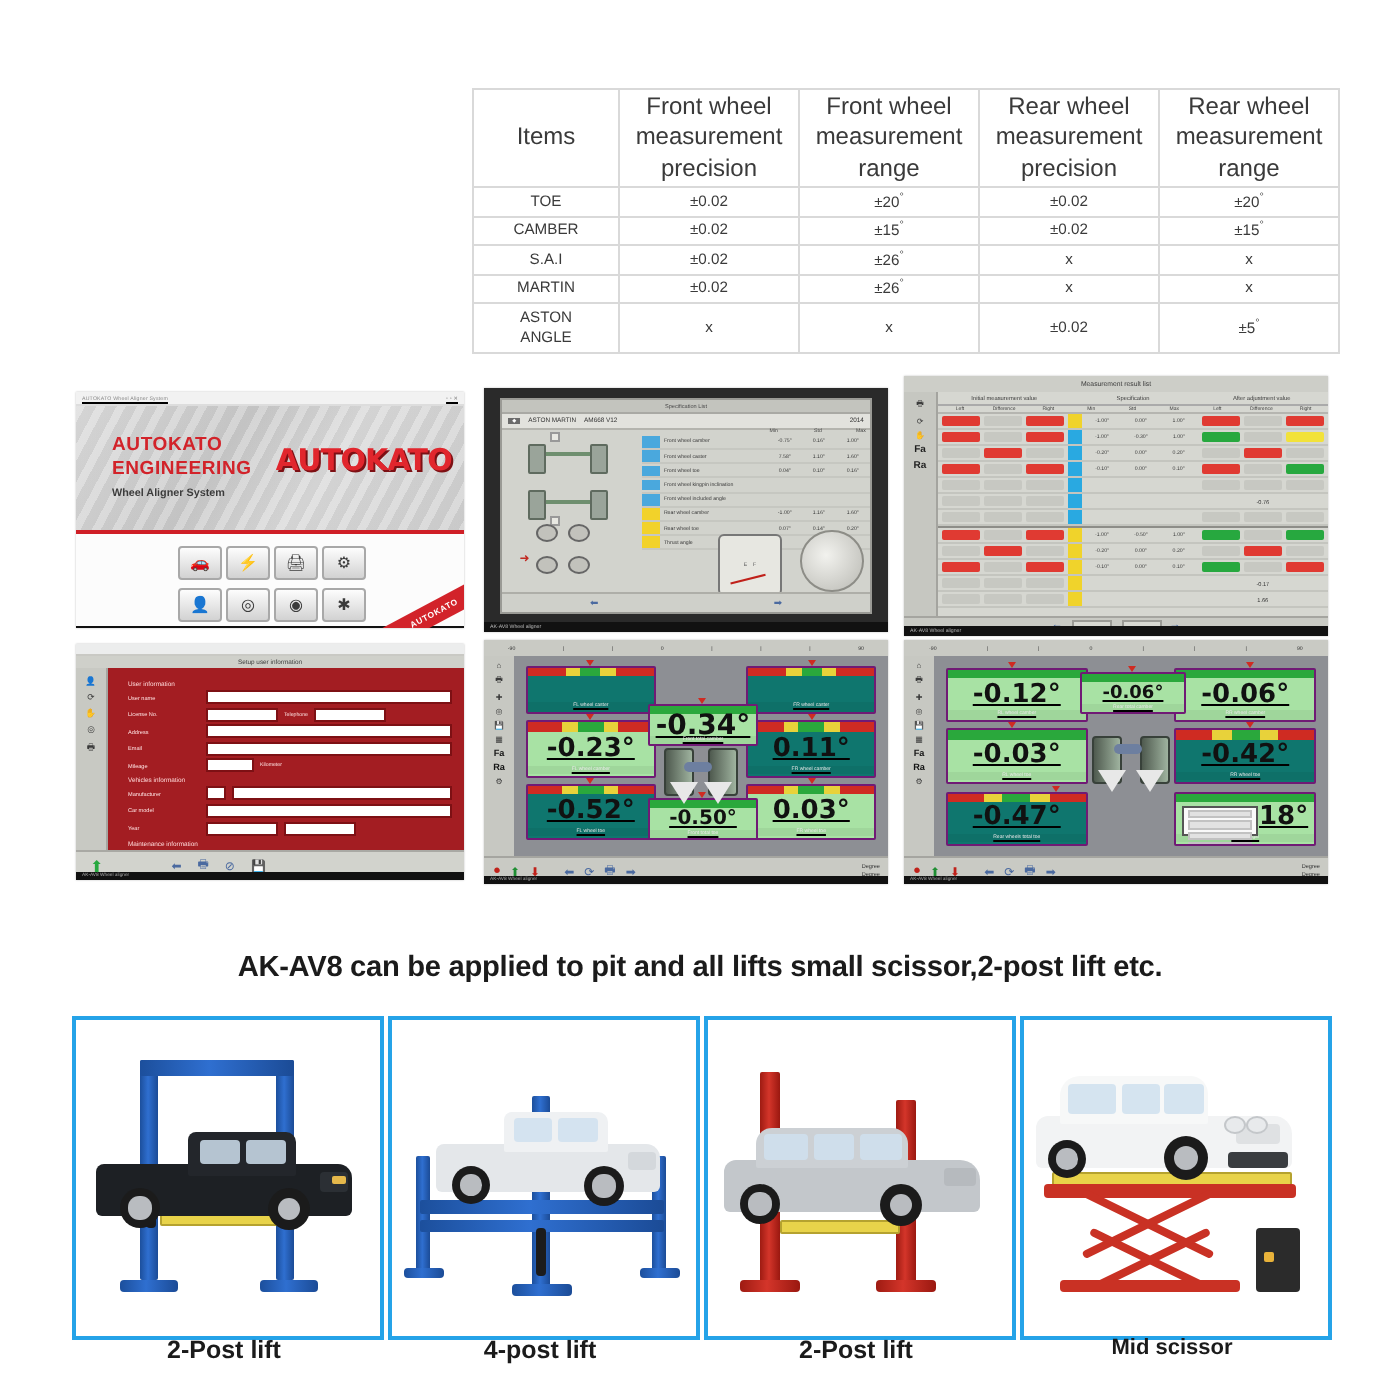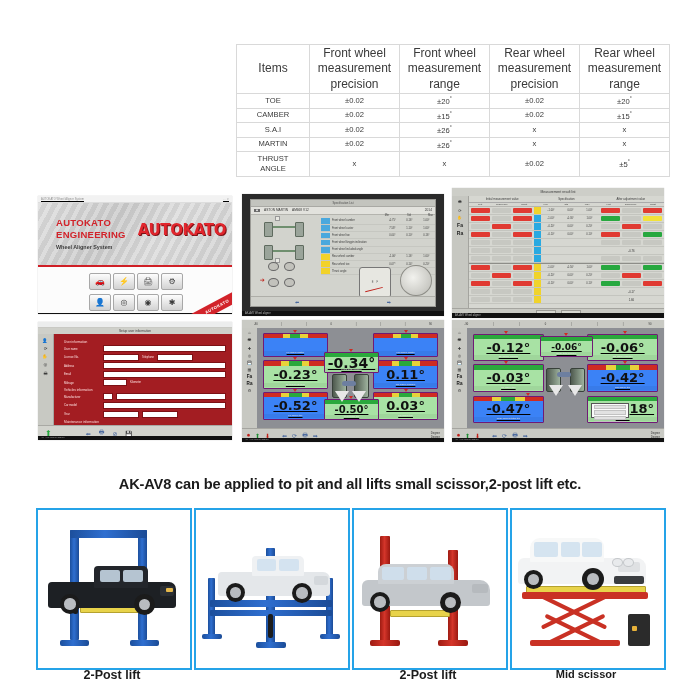--- a/index.html
+++ b/index.html
@@ -165,21 +165,21 @@
     border-right:1px solid #a4a49f;display:flex;flex-direction:column;align-items:center;gap:2px;
     padding-top:2px;font-size:4px;color:#3a3a3a;}
   .al-tools b{font-size:4.6px;color:#161616;}
   .box{position:absolute;border:1px solid #701a75;border-radius:1px;overflow:hidden;text-decoration:underline;}
   .box .bar{height:4.2px;display:flex;}
   .box .bar i{display:block;height:100%;}
   .box .val{display:flex;align-items:center;justify-content:center;
     font-family:"DejaVu Sans",sans-serif;font-weight:bold;color:#111;}
   .box .cap{height:4.4px;font-size:2.5px;color:#e9e9e9;text-align:center;line-height:4.4px;
     background:rgba(0,0,0,.05);}
-  .bg-red{background:#3b82f6;}
+  .bg-red{background:#0f766e;}
   .bg-grn{background:#a8e2a4;}
   .pin{position:absolute;width:0;height:0;border-left:2px solid transparent;
     border-right:2px solid transparent;border-top:3px solid #cf2b22;}
   .tyre{position:absolute;width:13px;height:22px;background:linear-gradient(90deg,#4f5a4f,#9fb39f);
     border:1px solid #38413a;border-radius:2px;}
   .chev{position:absolute;width:0;height:0;border-left:7px solid transparent;
     border-right:7px solid transparent;border-top:11px solid #e8e8e8;}
   .car-ic{position:absolute;width:14px;height:5px;background:#6d7fa0;border-radius:3px;}
   .al-nav{position:absolute;left:0;right:0;bottom:0;height:13px;background:#c9cac4;
     border-top:1px solid #a5a5a0;display:flex;align-items:center;gap:5px;padding-left:5px;font-size:6px;}
@@ -284,21 +284,21 @@
       </tr>
       <tr>
         <td>MARTIN</td>
         <td>±0.02</td>
         <td><span>±26</span><span class="deg">°</span></td>
         <td>x</td>
         <td>x</td>
       </tr>
       <tr class="tall">
         <td>
-          <div>THRUST</div>
+          <div>ASTON</div>
           <div>ANGLE</div>
         </td>
         <td>x</td>
         <td>x</td>
         <td>±0.02</td>
         <td><span>±5</span><span class="deg">°</span></td>
       </tr>
     </tbody>
   </table>
 </div>
@@ -1142,15 +1142,16 @@
       </div>
 
       <div class="batt" style="left:116px;top:104px;width:22px;height:32px">
           <i></i>
         </div>
       <div class="floor"></div>
     </div>
   </div>
 
   <div class="lcap c1">2-Post lift</div>
+  <div class="lcap c2">4-post lift</div>
   <div class="lcap c3">2-Post lift</div>
   <div class="lcap c4 small">Mid scissor</div>
 </div>
 
 </body></html>

